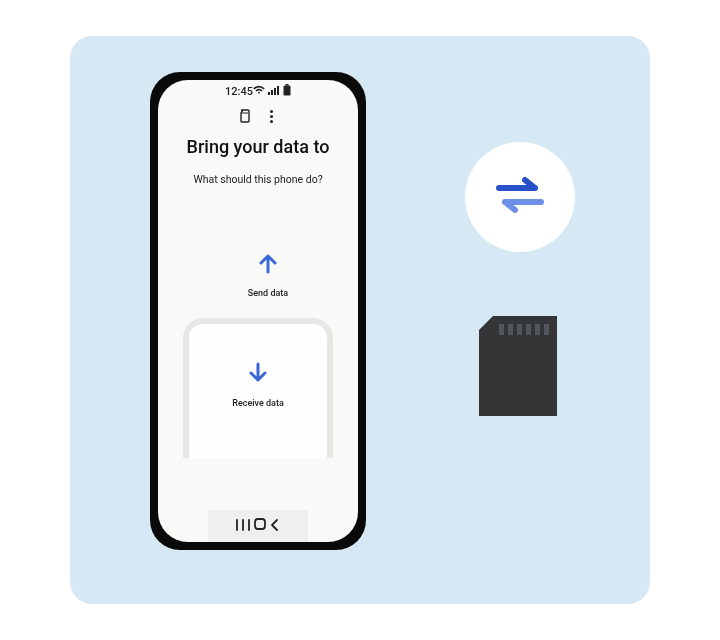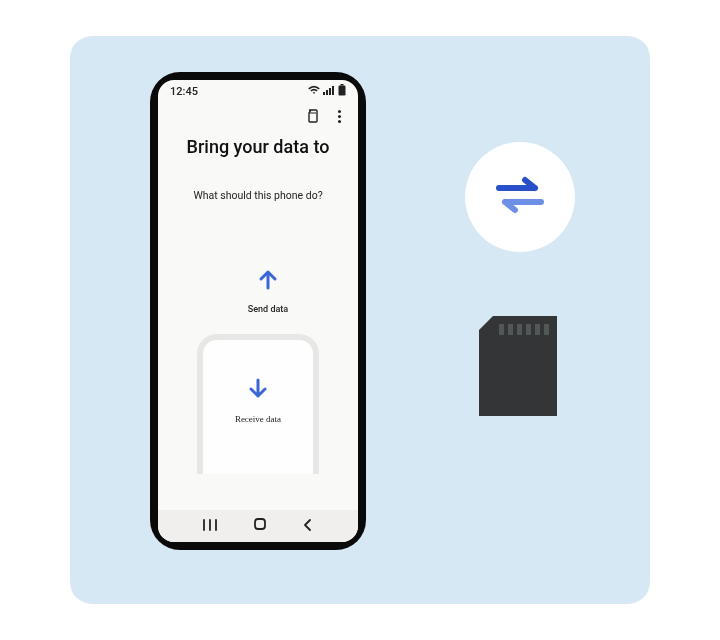--- a/index.html
+++ b/index.html
@@ -28,25 +28,26 @@
     height: 478px;
     background: #0a0a0a;
     border-radius: 30px;
     padding: 8px;
     box-sizing: border-box;
   }
   .phone-screen {
     width: 100%;
     height: 100%;
     background: #f9f9f8;
-    border-radius: 16px;
+    border-radius: 30px;
     overflow: hidden;
     display: flex;
     flex-direction: column;
     position: relative;
+    align-items: center;
   }
   .status-bar {
     height: 22px;
     display: flex;
     align-items: center;
     justify-content: space-between;
     padding: 0 12px;
     font-size: 11px;
     color: #222;
     font-weight: 500;
@@ -98,21 +99,21 @@
     font-weight: 500;
     color: #111;
     text-align: center;
     line-height: 1.25;
     padding: 0 20px;
   }
   .subtitle {
     font-size: 10.5px;
     color: #222;
     text-align: center;
-    margin-top: 30px;
+    margin-top: 14px;
   }
   .send-block {
     margin-top: 64px;
     display: flex;
     flex-direction: column;
     align-items: center;
     cursor: pointer;
     margin-left: 20px;
   }
   .send-label {
@@ -123,32 +124,31 @@
   }
   .receive-wrap {
     margin-top: 20px;
     width: 150px;
     display: flex;
     flex-direction: column;
     align-items: center;
     cursor: pointer;
   }
   .phone-outline {
-    width: 122px;
+    width: 150px;
     height: 140px;
     background: #fefefe;
     border: 6px solid #e7e7e5;
     border-bottom: none;
     border-radius: 20px 20px 0 0;
     box-sizing: border-box;
     display: flex;
     flex-direction: column;
     align-items: center;
     padding-top: 36px;
-    font-family: Liberation Serif, serif;
   }
   .receive-label {
     font-size: 9px;
     color: #222;
     margin-top: 8px;
     font-weight: 500;
   }
   .nav-bar {
     height: 32px;
     background: #f0efee;

